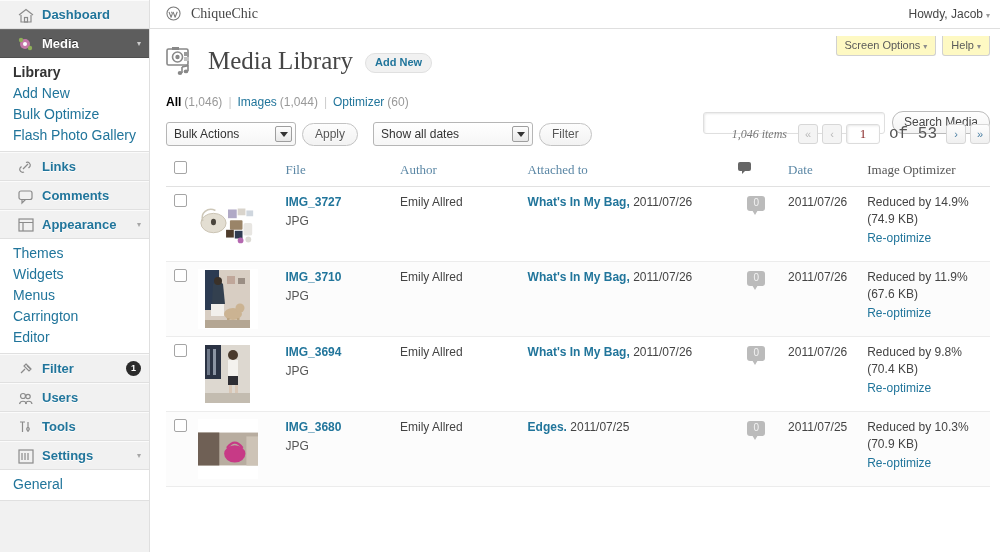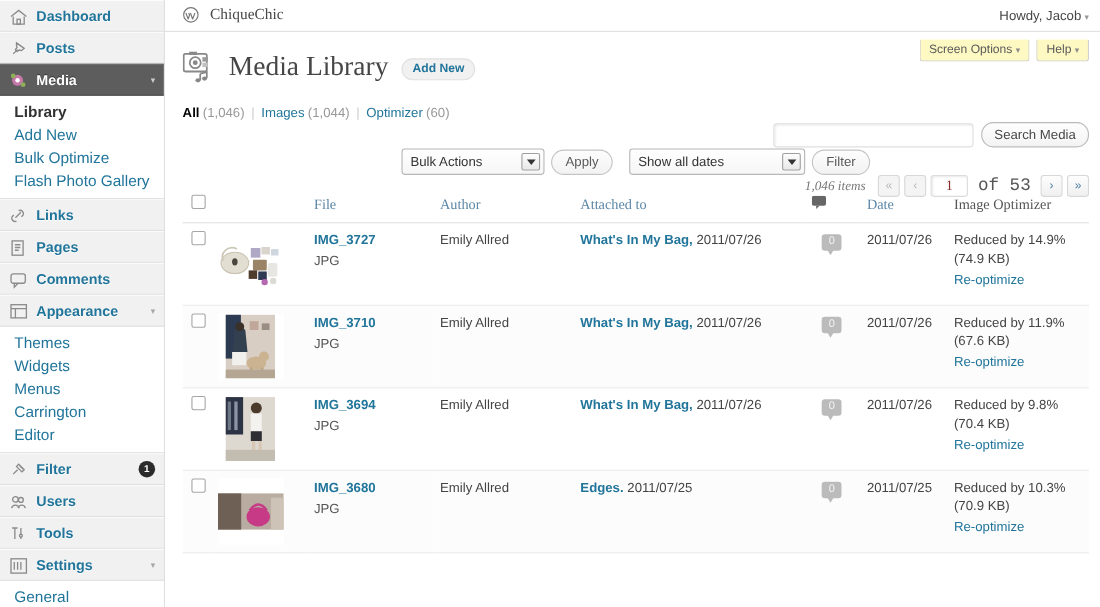--- a/index.html
+++ b/index.html
@@ -18,21 +18,21 @@
   #sidebar {
     width: 150px; min-width: 150px; height: 552px;
     background: #f1f1f1;
     border-right: 1px solid #dfdfdf;
     position: relative;
     overflow: hidden;
   }
   .menu-top {
     display: flex; align-items: center;
     height: 29px;
-    padding: 0 8px 0 8px;
+    padding: 0 8px 0 17px;
     border-bottom: 1px solid #e0e0e0;
     border-top: 1px solid #fbfbfb;
     cursor: pointer;
     position: relative;
   }
   .menu-top .mt-label {
     font-weight: bold; font-size: 13px; color: #21759b;
     margin-left: 7px; flex: 1;
     text-shadow: 0 1px 0 #fff;
   }
@@ -162,23 +162,22 @@
     border-radius: 11px;
     font-size: 12px; color: #464646;
     padding: 3px 11px 4px 11px;
     cursor: pointer;
     white-space: nowrap;
     text-shadow: 0 1px 0 #fff;
   }
 
   .tablenav {
     display: flex; align-items: center;
-    height: 30px; margin-top: 24px;
+    height: 30px; margin-top: 8px;
     position: relative;
-    flex-direction: column;
   }
   .actions { display: flex; align-items: center; gap: 6px; }
   .wp-select {
     position: relative;
     display: inline-flex; align-items: center;
     height: 24px;
     border: 1px solid #b6b6b6;
     background: linear-gradient(#fff, #f6f6f6);
     border-radius: 3px;
     font-size: 12px; color: #333;
@@ -340,29 +339,20 @@
       <div class="menu-top">
         <span class="ico">
           <svg width="18" height="17" viewBox="0 0 18 17">
             <path d="M2 8 L9 2.5 L16 8" stroke="#8b8b8b" fill="none" stroke-width="1.2"></path>
             <path d="M4 8 L4 15 L14 15 L14 8" stroke="#8b8b8b" fill="none" stroke-width="1.2"></path>
             <rect x="7.5" y="10.5" width="3" height="4.5" stroke="#8b8b8b" fill="none" stroke-width="1.2"></rect>
           </svg>
         </span>
         <span class="mt-label">Dashboard</span>
       </div>
-      <div class="menu-top">
-        <span class="ico">
-          <svg width="18" height="17" viewBox="0 0 18 17">
-            <path d="M4 13 L8 9" stroke="#8b8b8b" fill="none" stroke-width="1.2"></path>
-            <path d="M7 3 L14 8 L11.5 10 L9.5 9.5 L7.5 11 L6 9 L7.5 7 L7 5.5 Z" stroke="#8b8b8b" fill="none" stroke-width="1.2"></path>
-          </svg>
-        </span>
-        <span class="mt-label">Posts</span>
-      </div>
       <div class="menu-top current">
         <span class="ico">
           <svg width="18" height="17" viewBox="0 0 18 17">
             <circle cx="8" cy="8" r="5" fill="#c678a8"></circle>
             <circle cx="8" cy="8" r="2" fill="#fff"></circle>
             <circle cx="4" cy="4" r="2.2" fill="#8fae5a"></circle>
             <circle cx="13" cy="12" r="2.2" fill="#8fae5a"></circle>
           </svg>
         </span>
         <span class="mt-label">Media</span>
@@ -376,29 +366,20 @@
       </div>
       <div class="menu-top">
         <span class="ico">
           <svg width="18" height="17" viewBox="0 0 18 17">
             <path d="M6 10 L11 5" stroke="#8b8b8b" fill="none" stroke-width="1.2"></path>
             <path d="M9 3.5 A3 3 0 0 1 13 7.5 L11.5 9" stroke="#8b8b8b" fill="none" stroke-width="1.2"></path>
             <path d="M7 13 A3 3 0 0 1 3 9 L4.5 7.5" stroke="#8b8b8b" fill="none" stroke-width="1.2"></path>
           </svg>
         </span>
         <span class="mt-label">Links</span>
-      </div>
-      <div class="menu-top">
-        <span class="ico">
-          <svg width="18" height="17" viewBox="0 0 18 17">
-            <rect x="3" y="2" width="10" height="13" stroke="#8b8b8b" fill="none" stroke-width="1.2"></rect>
-            <path d="M5.5 5.5 H10.5 M5.5 8 H10.5 M5.5 10.5 H9" stroke="#8b8b8b" fill="none" stroke-width="1.2"></path>
-          </svg>
-        </span>
-        <span class="mt-label">Pages</span>
       </div>
       <div class="menu-top">
         <span class="ico">
           <svg width="18" height="17" viewBox="0 0 18 17">
             <rect x="2" y="3" width="13" height="8.5" rx="2" stroke="#8b8b8b" fill="none" stroke-width="1.2"></rect>
             <path d="M5 11.5 L5 15 L8.5 11.5" stroke="#8b8b8b" fill="none" stroke-width="1.2"></path>
           </svg>
         </span>
         <span class="mt-label">Comments</span>
       </div>

